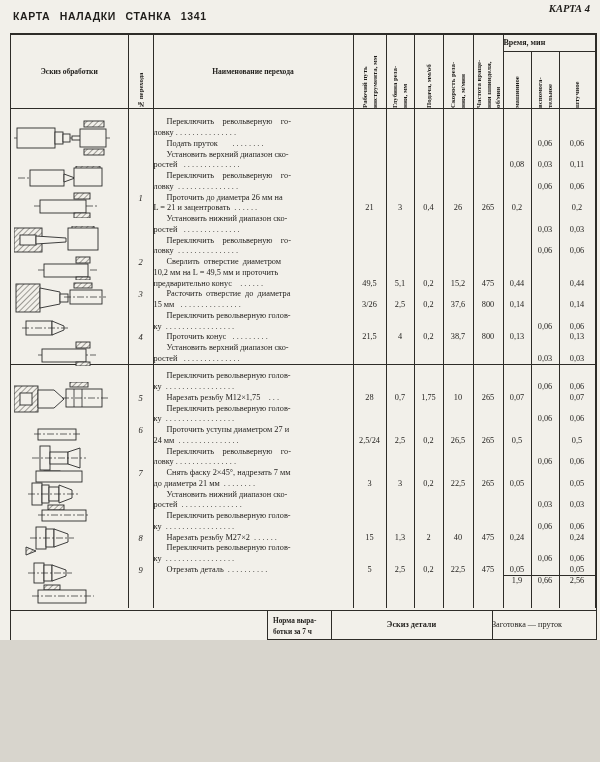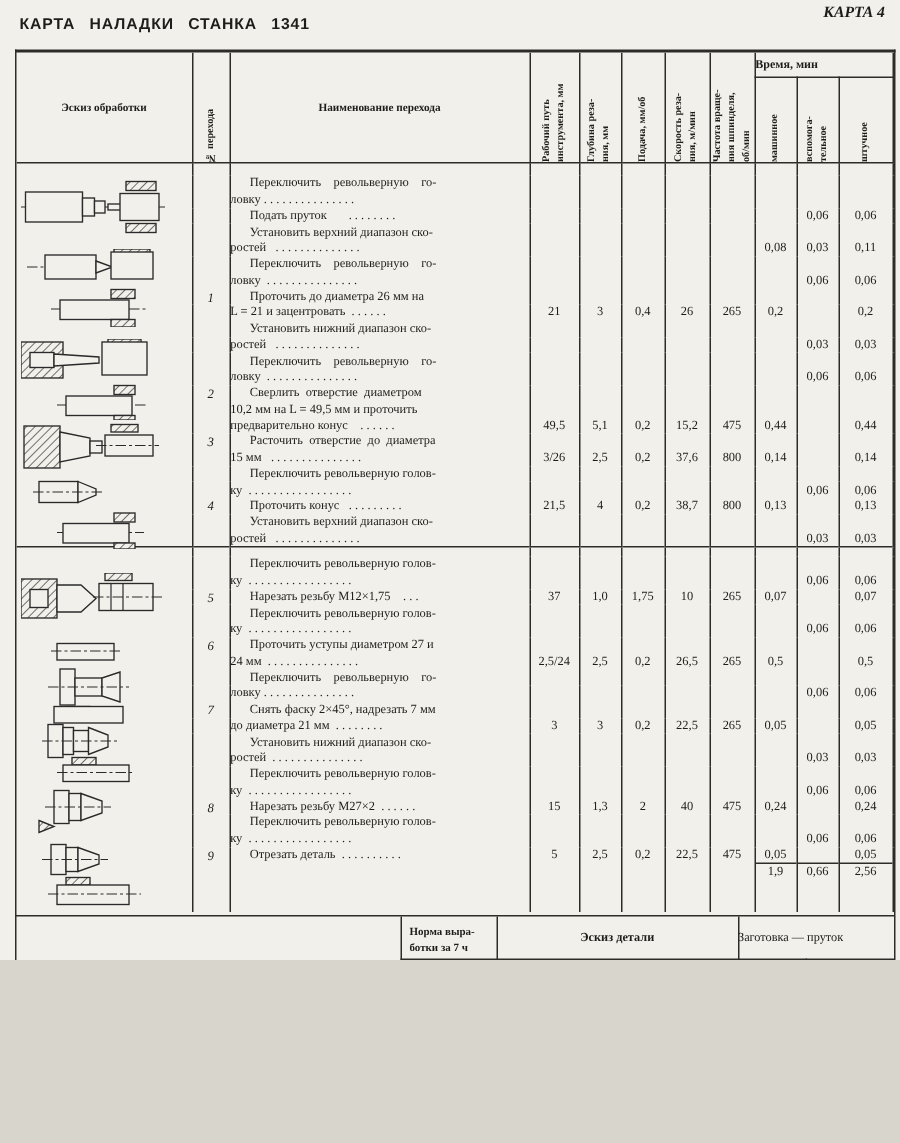--- a/index.html
+++ b/index.html
@@ -450,22 +450,22 @@
             <td class="c5 val"></td>
             <td class="c6 val"></td>
             <td class="c7 val"></td>
             <td class="c8 val"></td>
             <td class="c9 val">0,06</td>
             <td class="c10 val">0,06</td>
           </tr>
           <tr class="ln">
             <td class="c1 no">5</td>
             <td class="c2 name ind">Нарезать резьбу М12×1,75    . . .</td>
-            <td class="c3 val">37</td>
-            <td class="c4 val">1,0</td>
+            <td class="c3 val">28</td>
+            <td class="c4 val">0,7</td>
             <td class="c5 val">1,75</td>
             <td class="c6 val">10</td>
             <td class="c7 val">265</td>
             <td class="c8 val">0,07</td>
             <td class="c9 val"></td>
             <td class="c10 val">0,07</td>
           </tr>
           <tr class="ln">
             <td class="c1 no"></td>
             <td class="c2 name ind">Переключить револьверную голов-</td>

